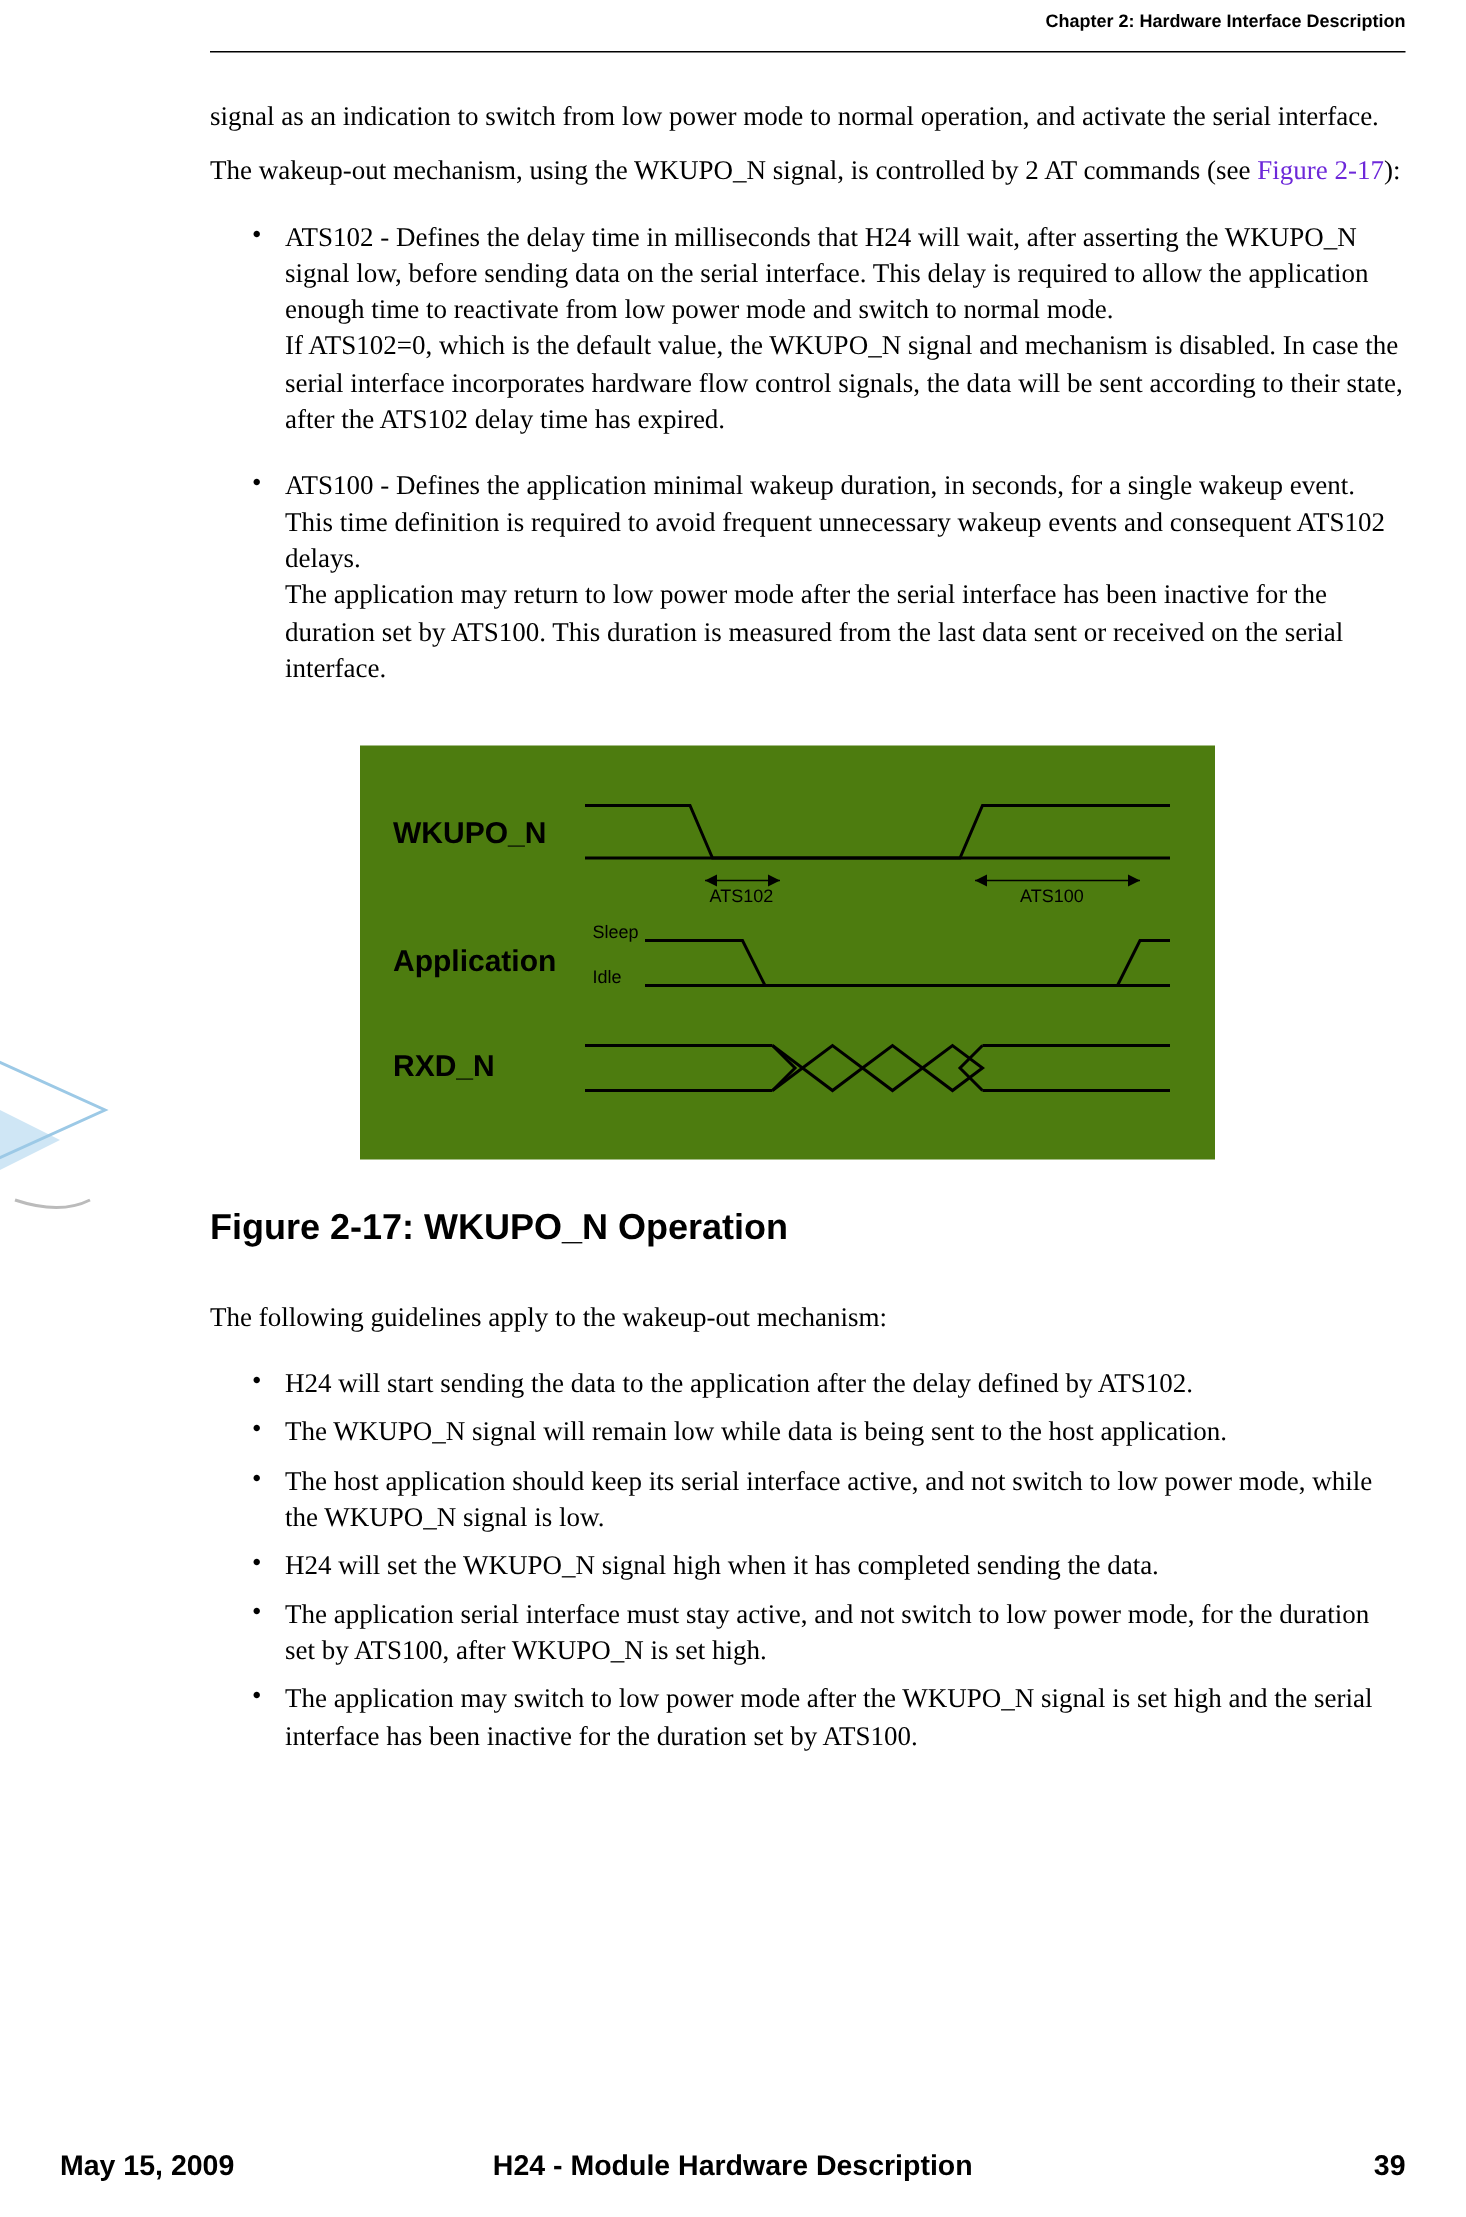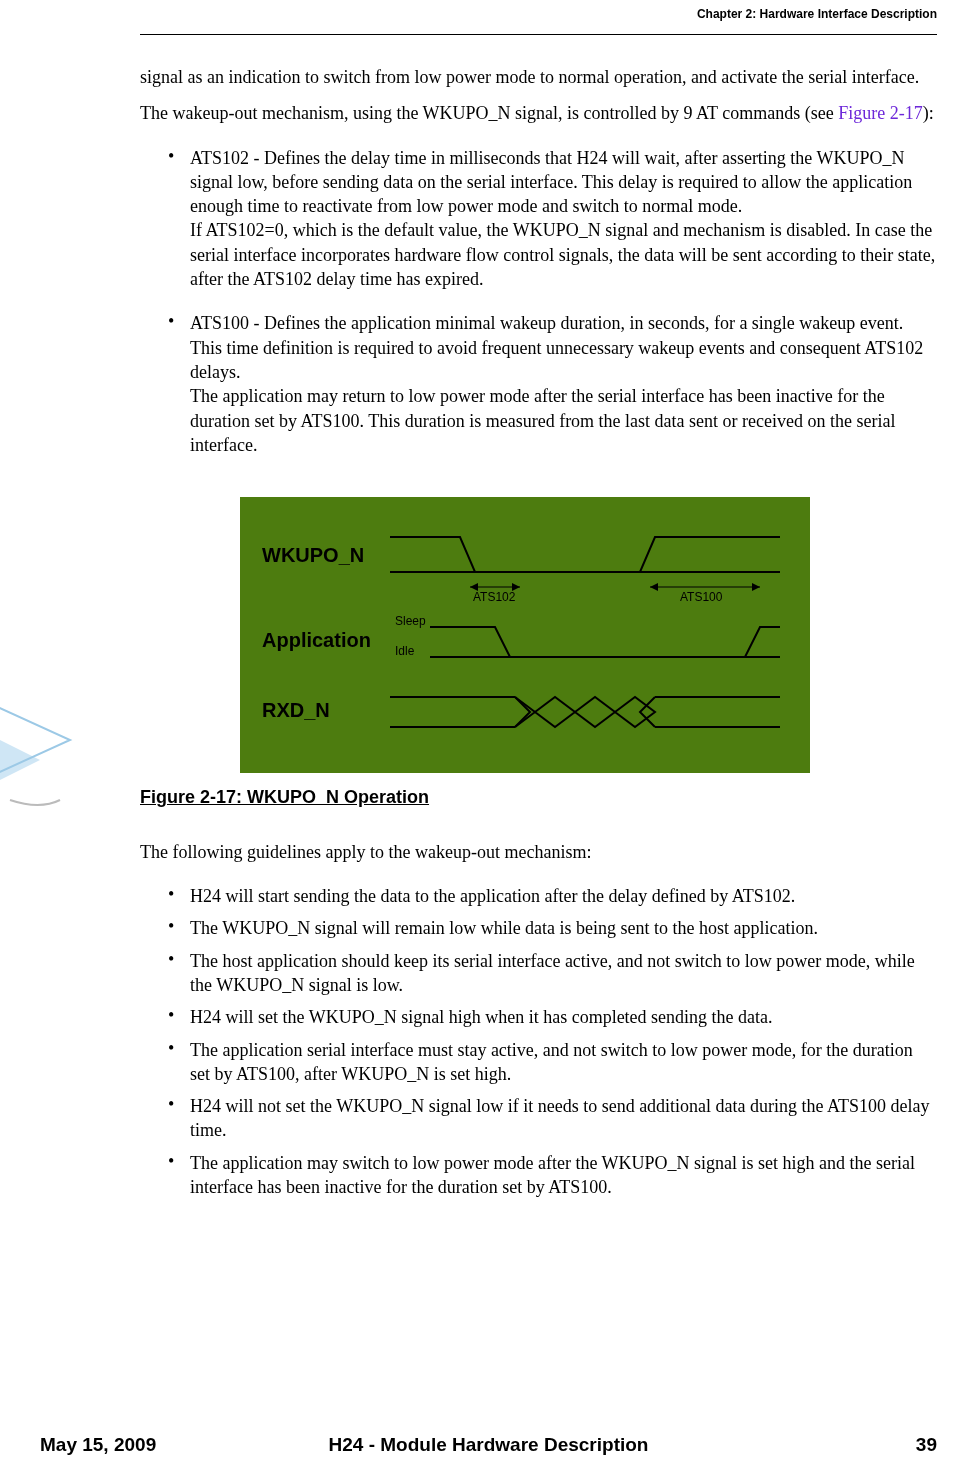--- a/index.html
+++ b/index.html
@@ -68,24 +68,23 @@
     width: 570px;
   }
   .figure-box {
     background: #4d7c0f;
     padding: 20px 20px 20px 20px;
     box-sizing: border-box;
   }
   .figure-caption {
     font-family: Arial, Helvetica, sans-serif;
     font-weight: bold;
-    font-size: 18px;
-    margin-top: 12px;
+    font-size: 24px;
+    margin-top: 30px;
     margin-left: 0;
-    text-decoration: underline;
   }
   .section-gap {
     height: 30px;
   }
   .footer {
     position: absolute;
     bottom: 22px;
     left: 40px;
     right: 40px;
     font-family: Arial, Helvetica, sans-serif;
@@ -129,21 +128,21 @@
 
 <div class="page">
   <div class="header-line">
     <span class="header-title">Chapter 2:  Hardware Interface Description</span>
   </div>
 
   <div class="body-text">
     <div class="para"><span>signal as an indication to switch from low power mode to normal operation, and activate the serial interface.</span></div>
 
     <div class="para">
-      <span>The wakeup-out mechanism, using the WKUPO_N signal, is controlled by 9 AT commands (see </span><span class="link">Figure 2-17</span><span>):</span>
+      <span>The wakeup-out mechanism, using the WKUPO_N signal, is controlled by 2 AT commands (see </span><span class="link">Figure 2-17</span><span>):</span>
     </div>
 
     <ul class="bullets">
       <li><span style="white-space:pre-line;">ATS102 - Defines the delay time in milliseconds that H24 will wait, after asserting the WKUPO_N signal low, before sending data on the serial interface. This delay is required to allow the application enough time to reactivate from low power mode and switch to normal mode.
 If ATS102=0, which is the default value, the WKUPO_N signal and mechanism is disabled. In case the serial interface incorporates hardware flow control signals, the data will be sent according to their state, after the ATS102 delay time has expired.</span></li>
       <li style="margin-top:20px;"><span style="white-space:pre-line;">ATS100 - Defines the application minimal wakeup duration, in seconds, for a single wakeup event. This time definition is required to avoid frequent unnecessary wakeup events and consequent ATS102 delays.
 The application may return to low power mode after the serial interface has been inactive for the duration set by ATS100. This duration is measured from the last data sent or received on the serial interface.</span></li>
     </ul>
 
     <div class="figure-wrap">
@@ -192,21 +191,20 @@
     <div class="section-gap"></div>
 
     <div class="para"><span>The following guidelines apply to the wakeup-out mechanism:</span></div>
 
     <ul class="bullets second">
       <li><span>H24 will start sending the data to the application after the delay defined by ATS102.</span></li>
       <li><span>The WKUPO_N signal will remain low while data is being sent to the host application.</span></li>
       <li><span>The host application should keep its serial interface active, and not switch to low power mode, while the WKUPO_N signal is low.</span></li>
       <li><span>H24 will set the WKUPO_N signal high when it has completed sending the data.</span></li>
       <li><span>The application serial interface must stay active, and not switch to low power mode, for the duration set by ATS100, after WKUPO_N is set high.</span></li>
-      <li><span>H24 will not set the WKUPO_N signal low if it needs to send additional data during the ATS100 delay time.</span></li>
       <li><span>The application may switch to low power mode after the WKUPO_N signal is set high and the serial interface has been inactive for the duration set by ATS100.</span></li>
     </ul>
   </div>
 </div>
 
 <div class="footer">
   <span class="footer-left">May 15, 2009</span>
   <span class="footer-center">H24 - Module Hardware Description</span>
   <span class="footer-right">39</span>
 </div>

